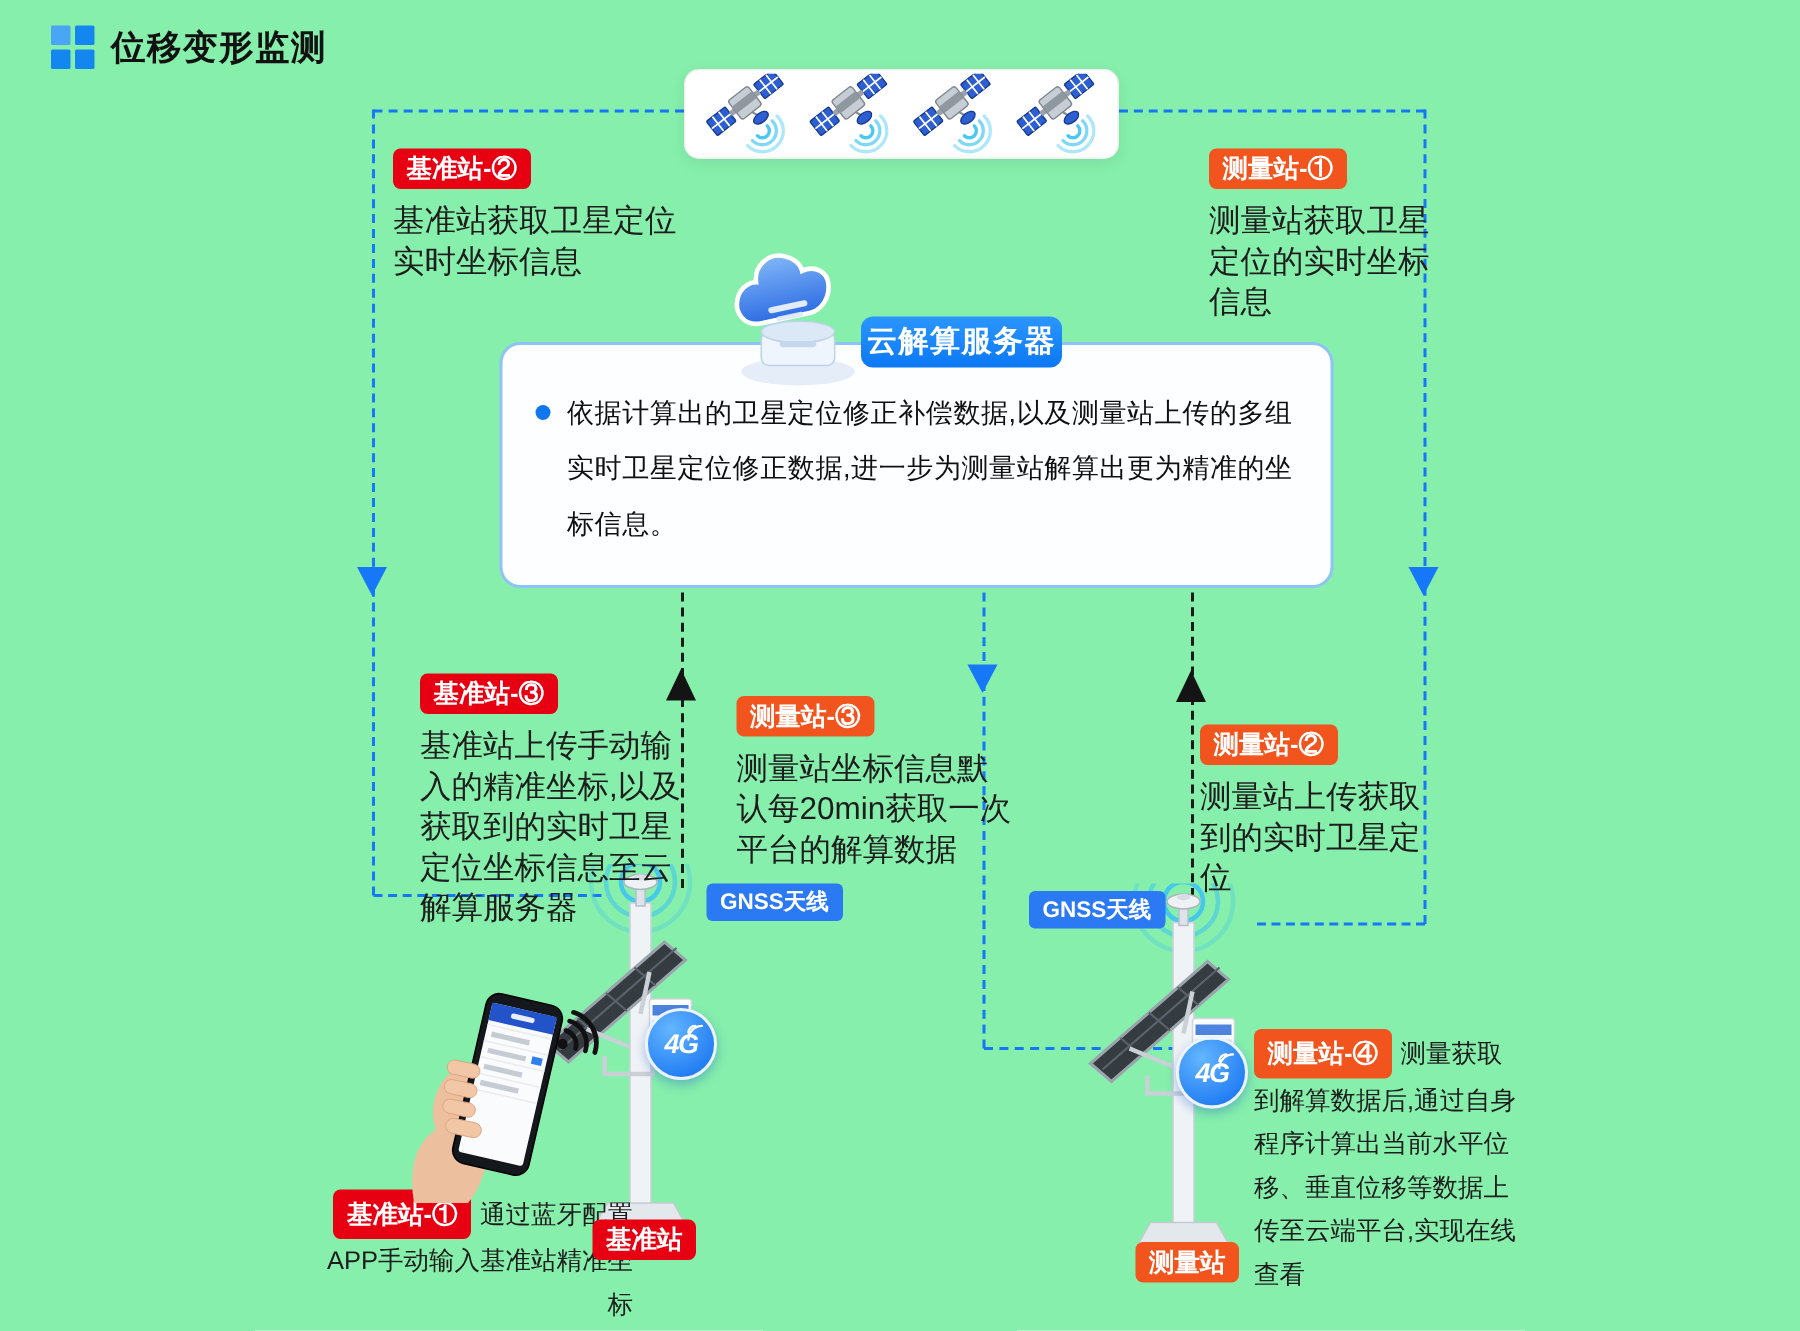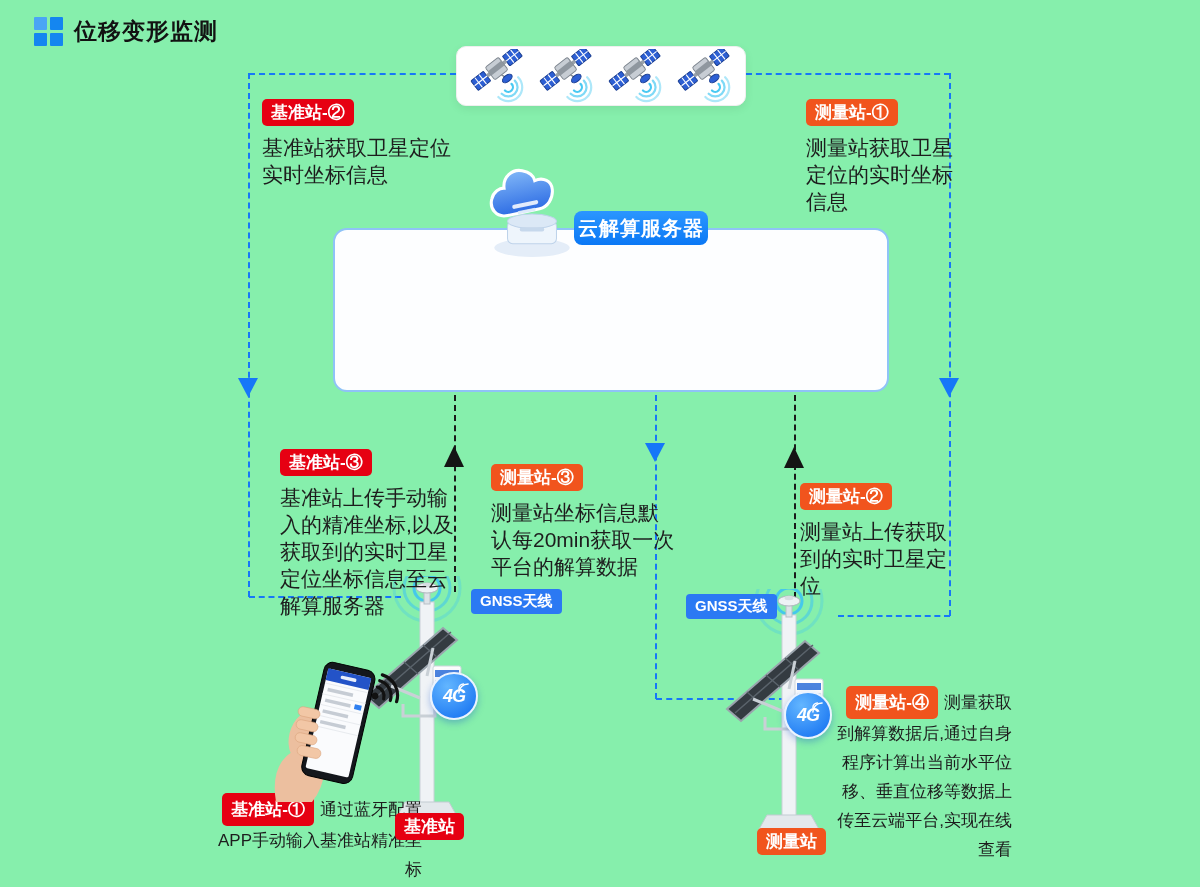--- a/index.html
+++ b/index.html
@@ -41,21 +41,21 @@
   .dot { flex:0 0 10px; width:10px; height:10px; border-radius:50%; background:#1077f0; margin-top:13px; }
   .bullet p { font-size:18px; line-height:37px; color:#101010; font-weight:500; letter-spacing:.4px; }
 
   
   .badge { display:inline-block; color:#fff; font-size:17px; font-weight:600;
     padding:2px 9px; border-radius:5px; white-space:nowrap; }
   .badge.red { background:#e60012; }
   .badge.orange { background:#f1541d; }
   .callout { position:absolute; z-index:5; }
   .callout .txt { margin-top:8px; font-size:21px; line-height:27px; color:#1d1d1d; font-weight:400; }
-  .inline-co { font-size:17px; line-height:29px; color:#1d1d1d; font-weight:500;text-align:right; }
+  .inline-co { font-size:17px; line-height:29px; color:#1d1d1d; font-weight:500; }
   .inline-co .badge { margin-right:6px; }
 
   
   .station { position:absolute; width:132px; height:252px; z-index:2; }
   .gnss-badge { position:absolute; z-index:6; background:#2b79f3; color:#fff; font-size:15px;
     font-weight:600; padding:3px 9px; border-radius:4px; }
   .g4 { position:absolute; width:48px; height:48px; border-radius:50%; z-index:6;
     background:radial-gradient(circle at 35% 28%, #63b6ff, #0e6cf0);
     border:2px solid #eaf3ff; box-shadow:0 3px 7px rgba(16,80,200,.35);
     display:flex; align-items:center; justify-content:center; color:#fff; }
@@ -171,20 +171,24 @@
     <rect x="40" y="68" width="24" height="4" rx="2" fill="#c6d8ec"></rect>
     <g transform="rotate(-12 47 34)">
       <path d="M24,52 C12,52 8,41 12,33 C15,26 22,24 26,25 C27,14 38,8 47,12 C54,15 57,20 57,24 C66,22 73,28 72,36 C71,45 64,52 56,52 Z" fill="url(#cg)" stroke="#fff" stroke-width="3"></path>
       <rect x="30" y="43" width="26" height="4" rx="2" fill="#fff" opacity=".85"></rect>
       <rect x="34" y="50" width="18" height="3" rx="1.5" fill="#dce9fb" opacity=".9"></rect>
     </g>
   </svg>
   <div class="cloud-badge">云解算服务器</div>
 
   <div class="info-box">
+    <div class="bullet">
+      <span class="dot"></span>
+      <p>依据计算出的卫星定位修正补偿数据,以及测量站上传的多组实时卫星定位修正数据,进一步为测量站解算出更为精准的坐标信息。</p>
+    </div>
   </div>
 
   <div class="callout" style="left:262px;top:99px;width:190px">
     <span class="badge red">基准站-②</span>
     <div class="txt">基准站获取卫星定位实时坐标信息</div>
   </div>
   <div class="callout" style="left:806px;top:99px;width:148px">
     <span class="badge orange">测量站-①</span>
     <div class="txt">测量站获取卫星定位的实时坐标信息</div>
   </div>

